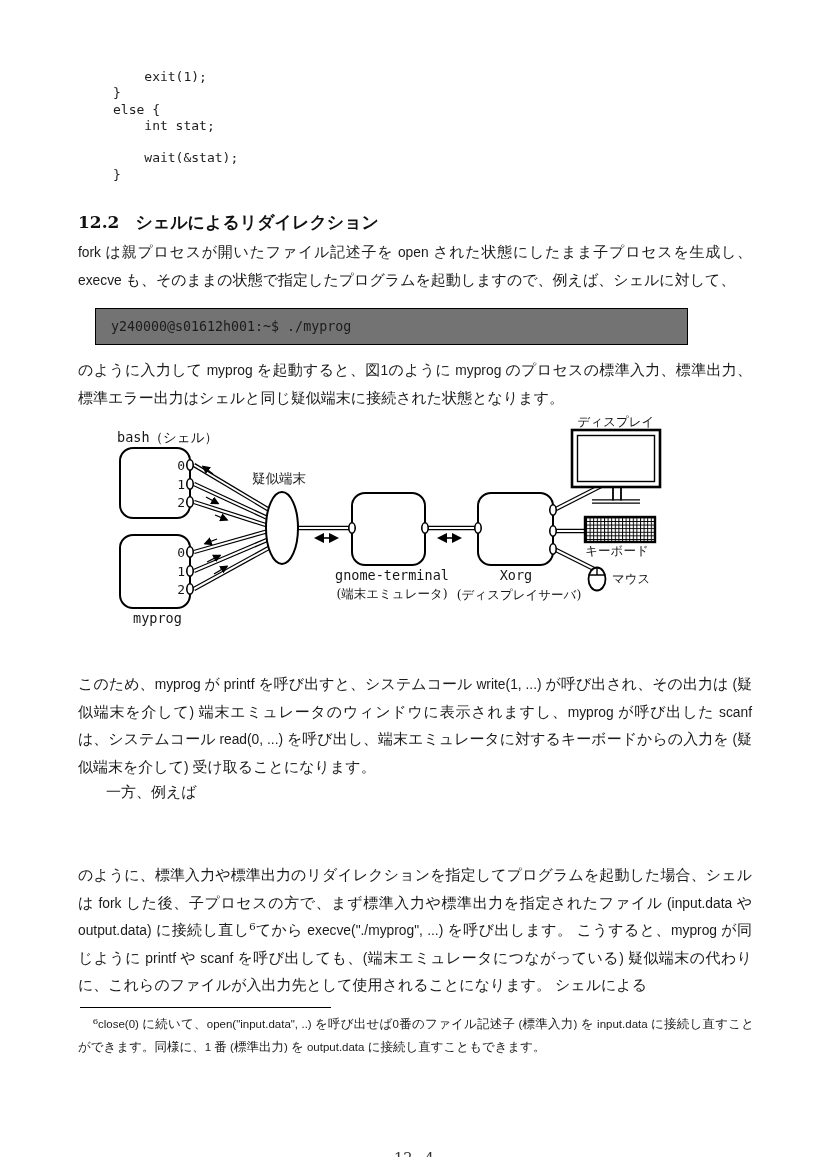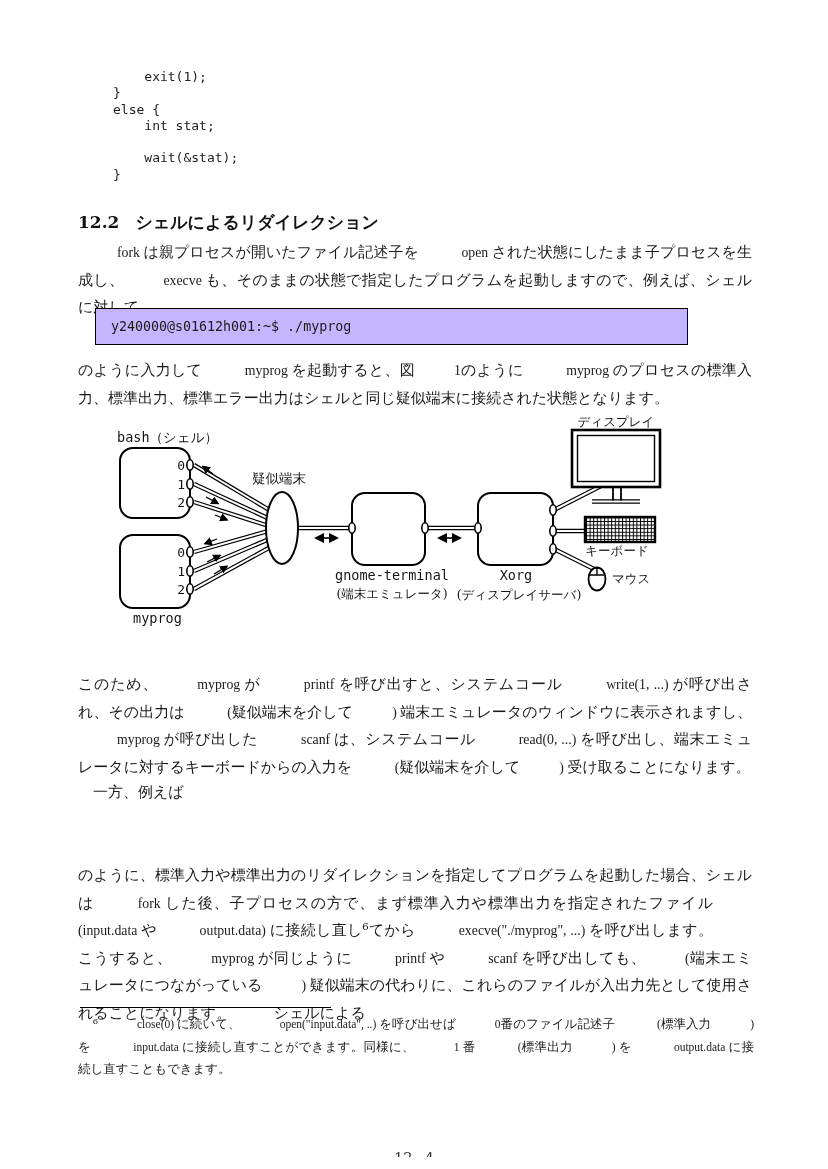--- a/index.html
+++ b/index.html
@@ -15,28 +15,28 @@
   .heading{
     position:absolute;left:78px;top:211px;margin:0;
     font-size:17px;font-weight:bold;color:#111;
   }
   .heading .secnum{margin-right:16px;}
   .para{
     position:absolute;left:78px;width:674px;
     font-size:15px;line-height:27.5px;text-align:justify;
     color:#1a1a1a;
   }
-  .para.nojust{text-align:left;}
+  .para.nojust{text-align:left;margin-left:13px;}
   .para code, .footnote code, .caption code{
-    font-family:Liberation Serif, serif;font-size:0.92em;margin-left:39px;
+    font-family:Liberation Sans, sans-serif;font-size:0.92em;
   }
   .cmdbox{
     position:absolute;left:95px;width:593px;height:37px;
     border:1.4px solid #000;box-sizing:border-box;
-    display:flex;align-items:center;padding-left:15px;background:#c4b5fd;
+    display:flex;align-items:center;padding-left:15px;background:#737373;
   }
   .cmdtext{font-family:"DejaVu Sans Mono", monospace;font-size:13.3px;color:#1c1c1c;white-space:pre;}
   .diagram{position:absolute;left:100px;top:413px;}
   .t-mono{font-family:"DejaVu Sans Mono", monospace;}
   .t-jp{font-family:"DejaVu Serif", serif;}
   .caption{
     position:absolute;left:0;top:639px;width:828px;text-align:center;
     font-size:14.5px;color:#1a1a1a;
   }
   .footnote-rule{

